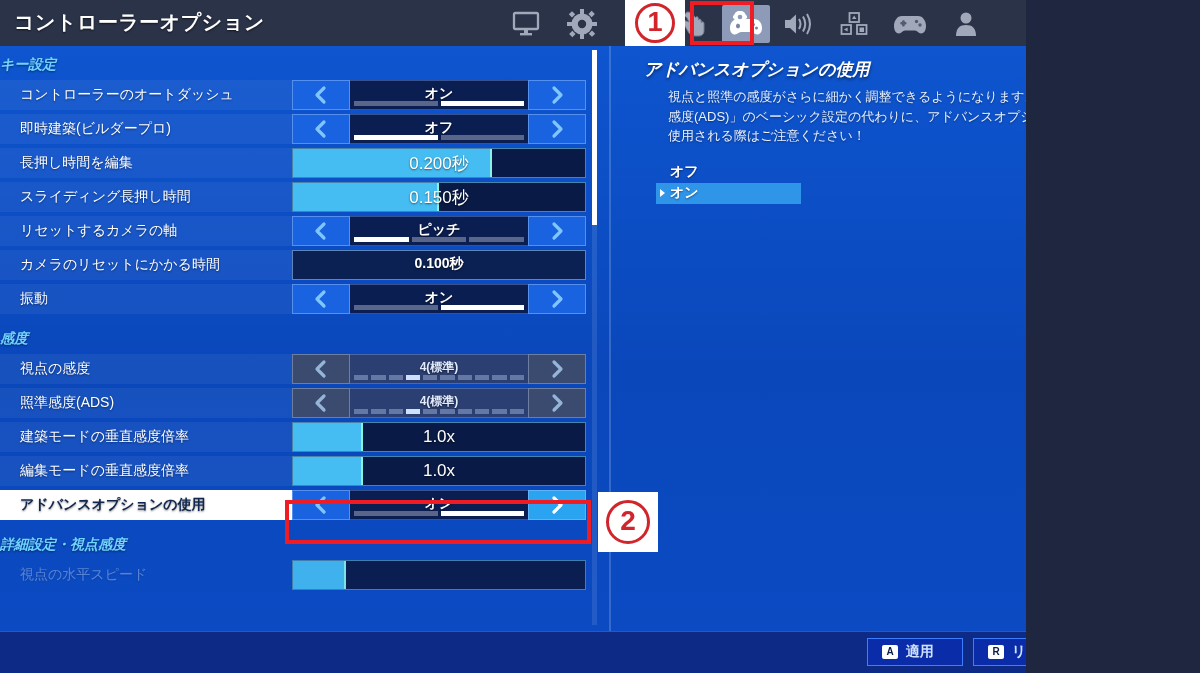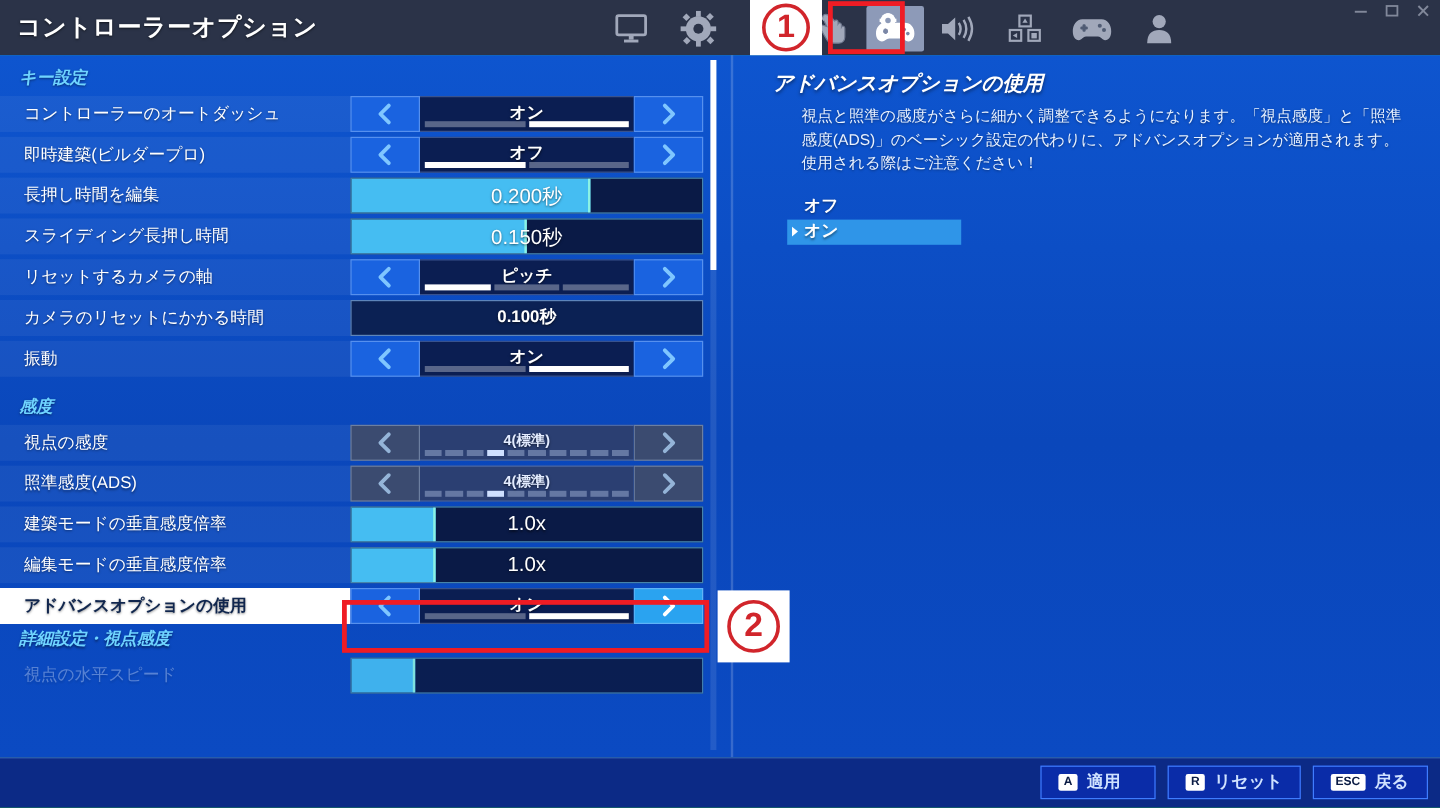--- a/index.html
+++ b/index.html
@@ -4,22 +4,22 @@
 <style>
   * { box-sizing: border-box; margin: 0; padding: 0; }
   html, body {
     width: 1200px; height: 673px;
     font-family: "Liberation Sans", "DejaVu Sans", sans-serif;
     background: #1f2740;
     overflow: hidden;
   }
   #app {
     position: relative;
-    width: 1200px; height: 673px;
-    background: #14b8a6;
+    width: 1026px; height: 673px;
+    background: #737373;
     overflow: hidden;
   }
 
   
   .titlebar {
     position: absolute; left: 0; top: 0;
     width: 1200px; height: 46px;
     background: #2b3348;
     display: flex; align-items: center;
   }
@@ -131,21 +131,21 @@
   .divider {
     position: absolute; left: 609px; top: 0;
     width: 2px; height: 585px;
     background: rgba(255,255,255,.18);
   }
 
   .section-title {
     color: #6fd4ff;
     font-size: 14px; font-weight: bold;
     font-style: italic;
-    padding-left: 16px;
+    padding-left: 0;
     text-shadow: 0 1px 2px rgba(0,0,0,.45);
   }
 
   
   .row {
     position: relative;
     height: 30px;
     margin-bottom: 4px;
     display: flex; align-items: center;
   }
@@ -643,21 +643,21 @@
                   <div class="seg on"></div>
                 </div>
               </div>
               <div class="arrow-btn bright">
                 <svg width="20" height="20" viewBox="0 0 20 20">
                   <path d="M7 3 L14 10 L7 17" fill="none" stroke="currentColor" stroke-width="3.2" stroke-linecap="round" stroke-linejoin="round"></path>
                 </svg>
               </div>
             </div>
           </div>
-          <div class="section-title" style="margin: 4px 0px 6px;">詳細設定・視点感度</div>
+          <div class="section-title" style="margin: 16px 0px 6px;">詳細設定・視点感度</div>
           <div class="row" style="height: 30px; opacity: 0.9;">
             <div class="row-label" style="background: transparent; opacity: 0.35;">視点の水平スピード</div>
             <div class="row-ctl">
               <div class="slider-box">
                 <div class="slider-fill" style="width: 18%;"></div>
                 <div class="slider-label"></div>
               </div>
             </div>
           </div>
         </div>

